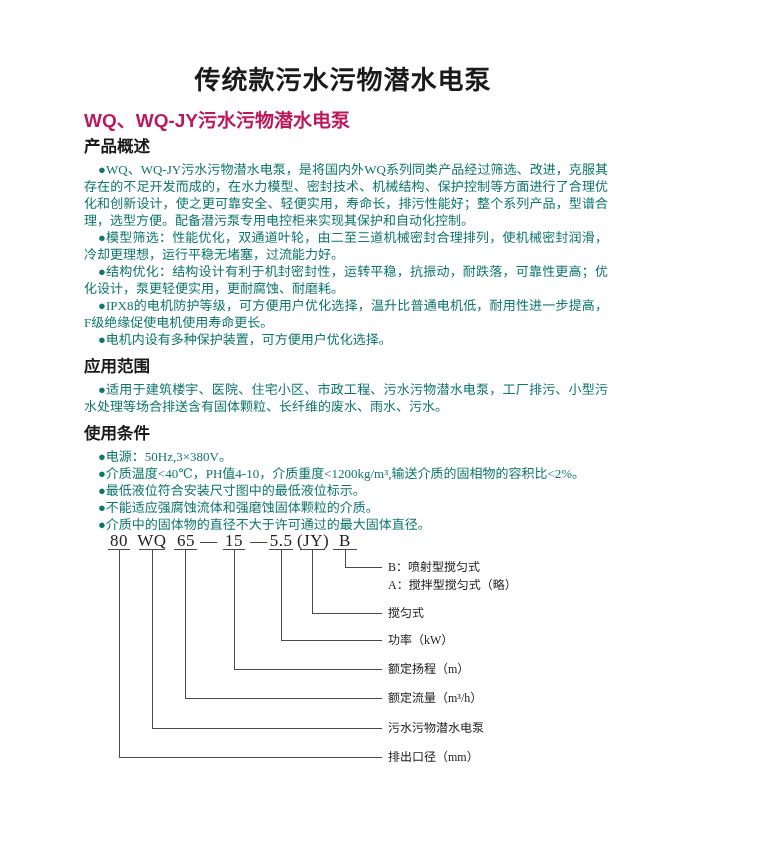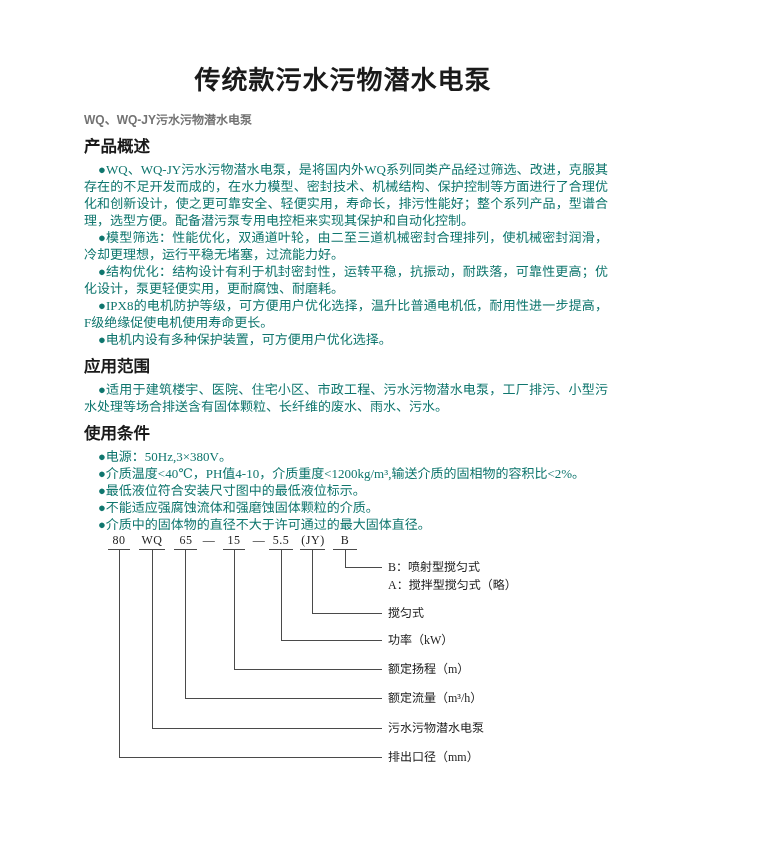--- a/index.html
+++ b/index.html
@@ -19,24 +19,24 @@
     line-height: 28px;
     font-weight: bold;
     text-align: center;
     color: #1a1a1a;
     letter-spacing: 1px;
   }
   .content { padding: 0 78px 0 84px; }
   .subtitle {
     margin: 17px 0 0 0;
     font-family: "Liberation Sans", "DejaVu Sans", sans-serif;
-    font-size: 12px;
+    font-size: 19px;
     line-height: 19px;
     font-weight: bold;
-    color: #737373;
+    color: #be185d;
   }
   h3.sec {
     margin: 10px 0 6px 0;
     font-family: "Liberation Sans", "DejaVu Sans", sans-serif;
     font-size: 16.5px;
     line-height: 17px;
     font-weight: bold;
     color: #1a1a1a;
   }
   h3.sec.first { margin-top: 8px; }
@@ -53,21 +53,21 @@
     position: relative;
     height: 242px;
     margin-top: 0;
     font-size: 13px;
     color: #222222;
   }
   .code-part {
     position: absolute;
     top: 0;
     text-align: center;
-    font-size: 12px;
+    font-size: 17px;
     line-height: 15px;
     color: #222222;
     letter-spacing: 0.5px;
   }
   .ul-seg { position: absolute; height: 1.4px; background: #4a4a4a; top: 16px; }
   .v-line { position: absolute; width: 1.4px; background: #4a4a4a; top: 17px; }
   .h-line { position: absolute; height: 1.4px; background: #4a4a4a; }
   .leg {
     position: absolute;
     left: 304px;

